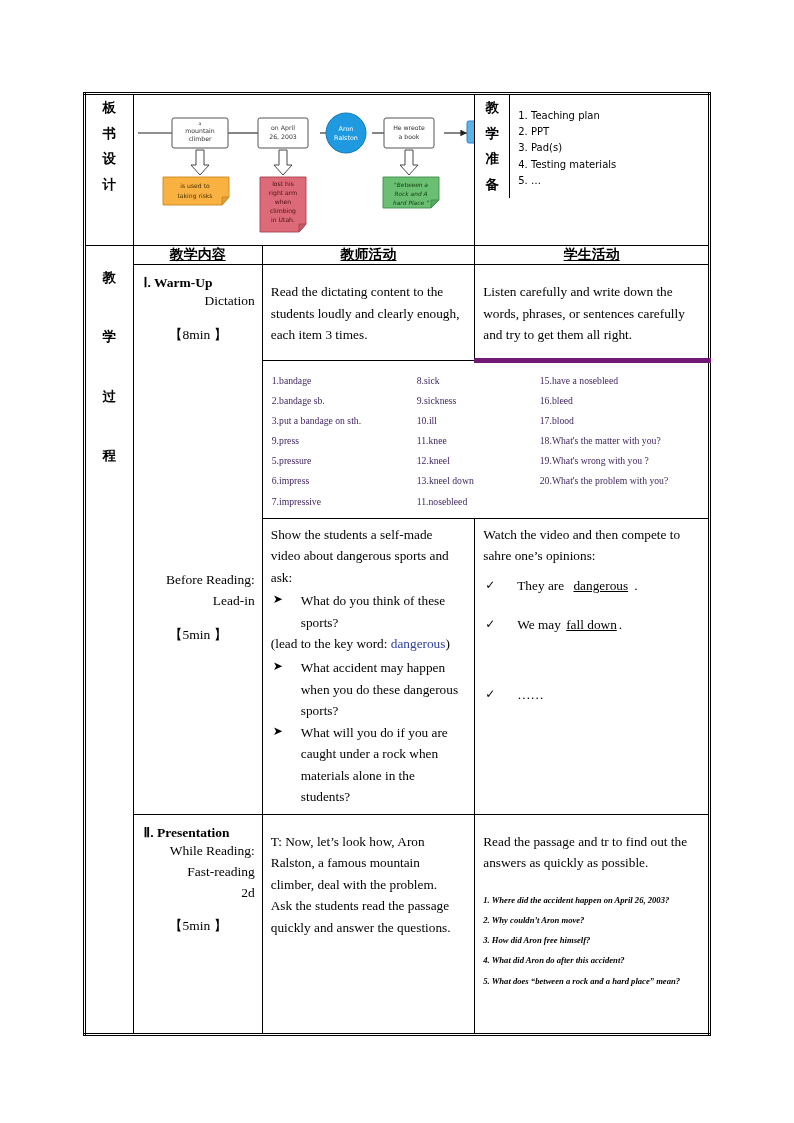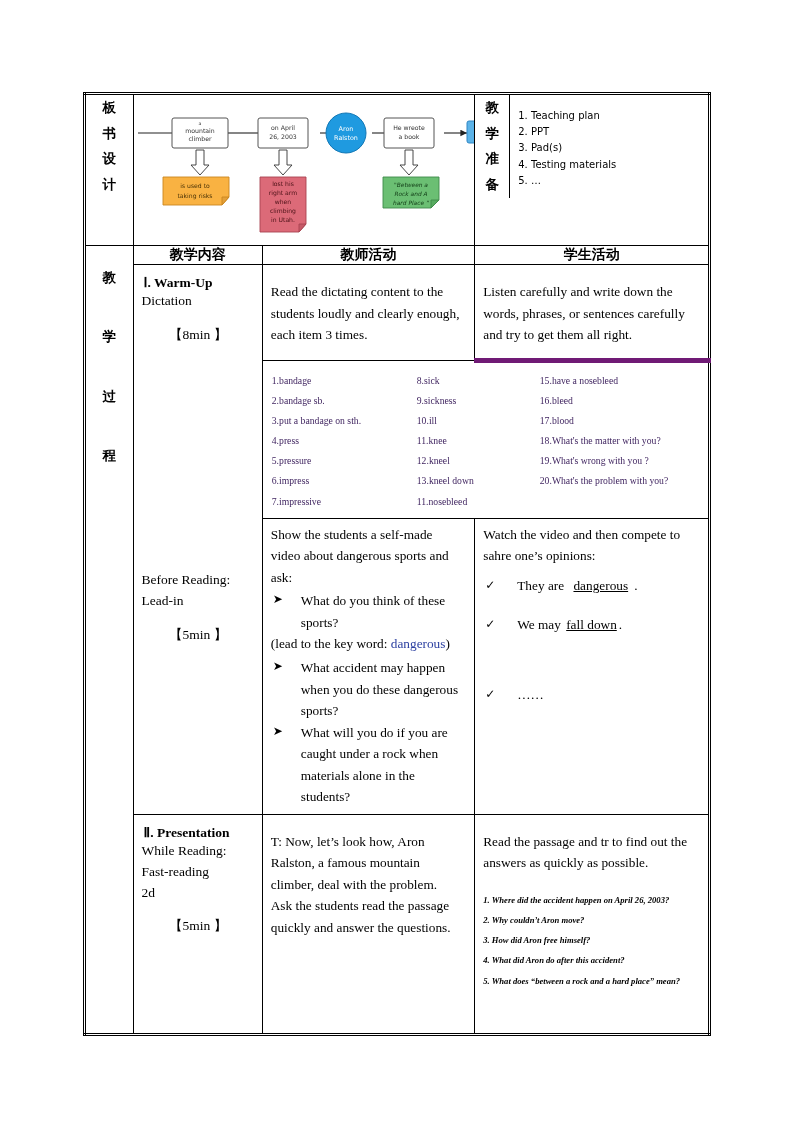--- a/index.html
+++ b/index.html
@@ -55,29 +55,30 @@
   .diagram svg{position:absolute;left:0;top:0;}
 
   
   .colhead{
     text-align:center;
     font-family:"DejaVu Sans", sans-serif;
     font-weight:bold;
     font-size:14px;
     padding:7px 0 6px 0;
     vertical-align:middle;
+    text-decoration:underline;
   }
 
   .cell-pad{padding:6px 7px 6px 8px;}
 
   .stage-title{
     font-weight:bold;font-size:13.5px;margin:3px 0 0 2px;
     font-family:"Liberation Serif", serif;
   }
-  .stage-sub{text-align:left;font-size:13.5px;line-height:1.55;}
+  .stage-sub{text-align:right;font-size:13.5px;line-height:1.55;}
   .stage-time{text-align:center;font-size:13.5px;margin-top:14px;}
 
   .para{font-size:13.3px;line-height:1.62;margin:0;}
   .para + .para{margin-top:0;}
 
   .bullets{list-style:none;margin:2px 0 0 0;padding:0;}
   .bullets li{
     font-size:13.3px;line-height:1.62;
     padding-left:30px;position:relative;margin-bottom:0;
   }
@@ -261,21 +262,21 @@
     </td>
   </tr>
 
   <tr>
     <td colspan="2">
       <div class="dict-wrap">
         <div class="dict-col a">
           <div>1.bandage</div>
           <div>2.bandage sb.</div>
           <div>3.put a bandage on sth.</div>
-          <div>4.press</div>
+          <div>9.press</div>
           <div>5.pressure</div>
           <div>6.impress</div>
           <div>7.impressive</div>
         </div>
         <div class="dict-col b" style="width:76px;padding-left:34px;">
           <div>8.sick</div>
           <div>9.sickness</div>
           <div>10.ill</div>
           <div>11.knee</div>
           <div>12.kneel</div>

